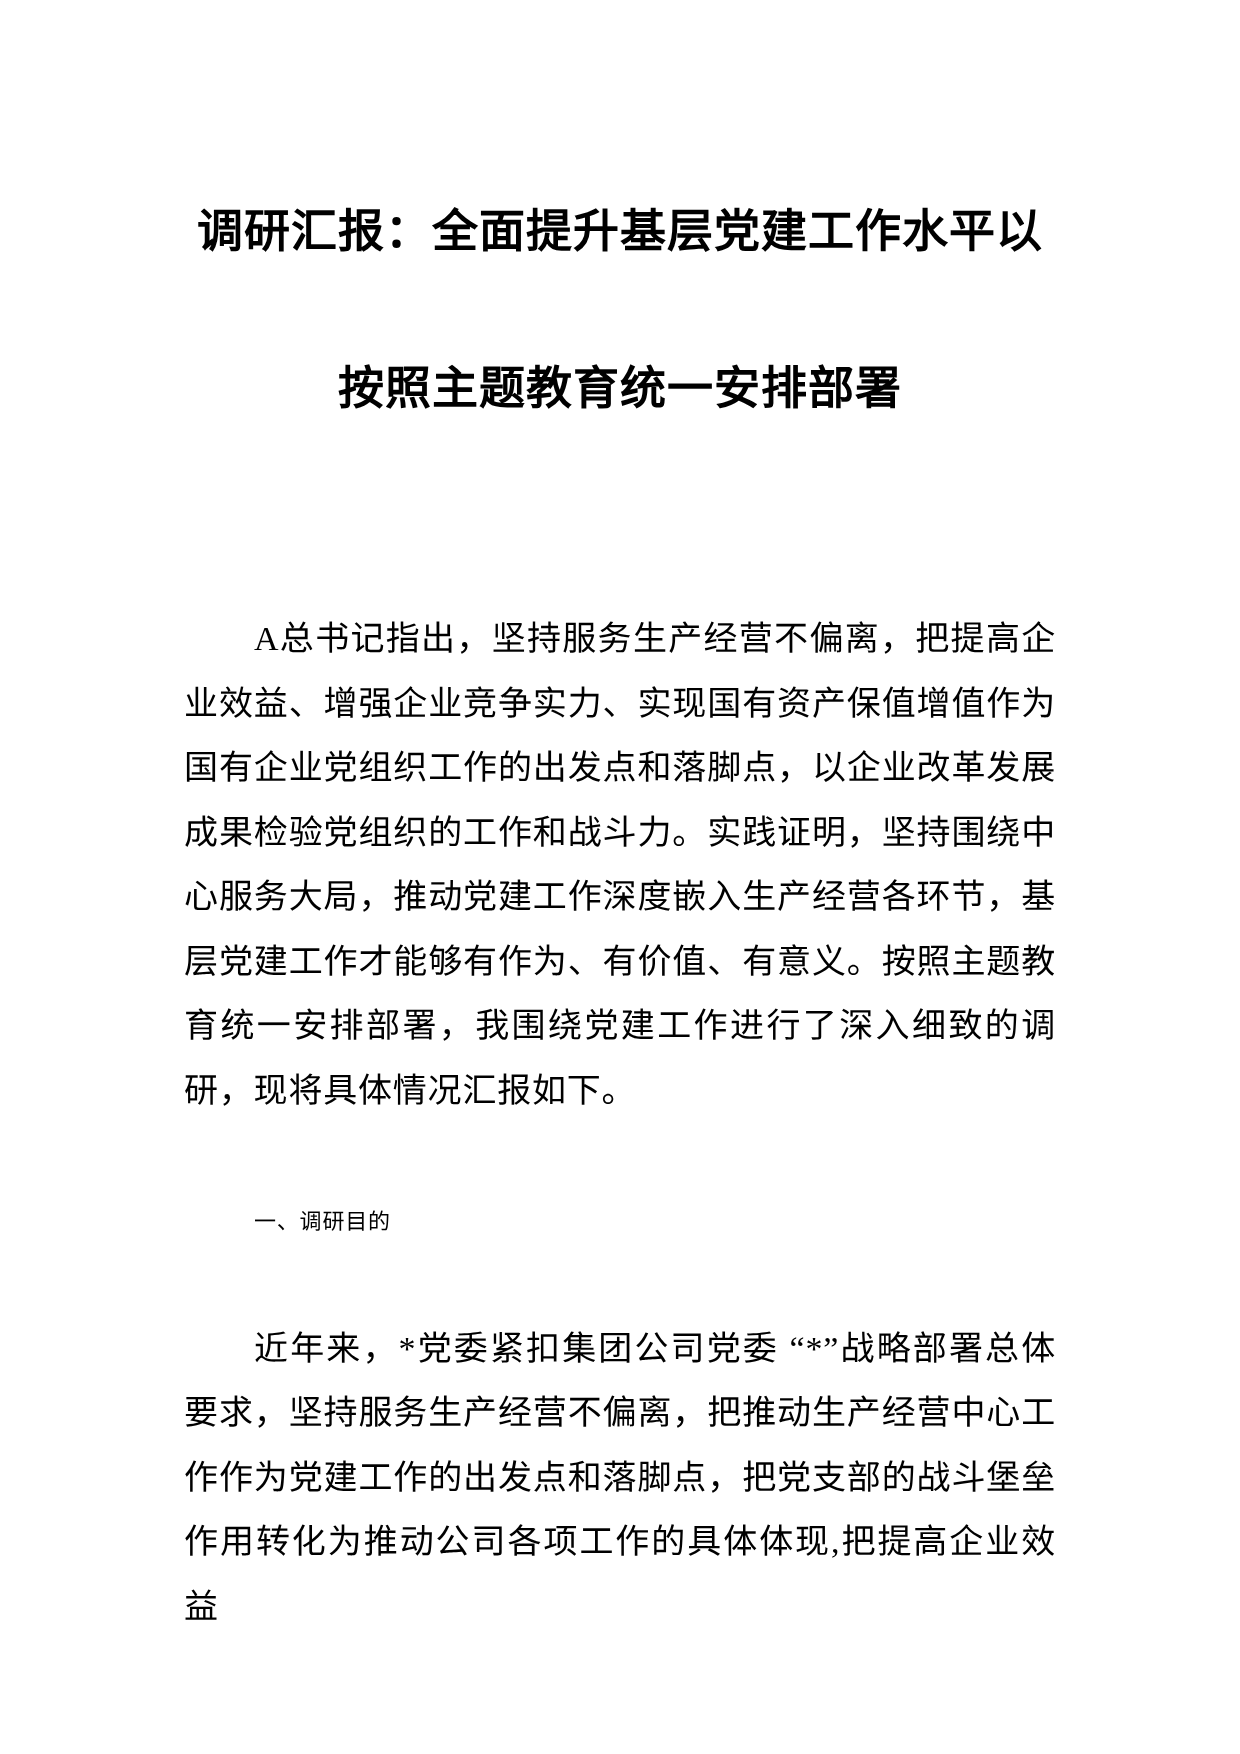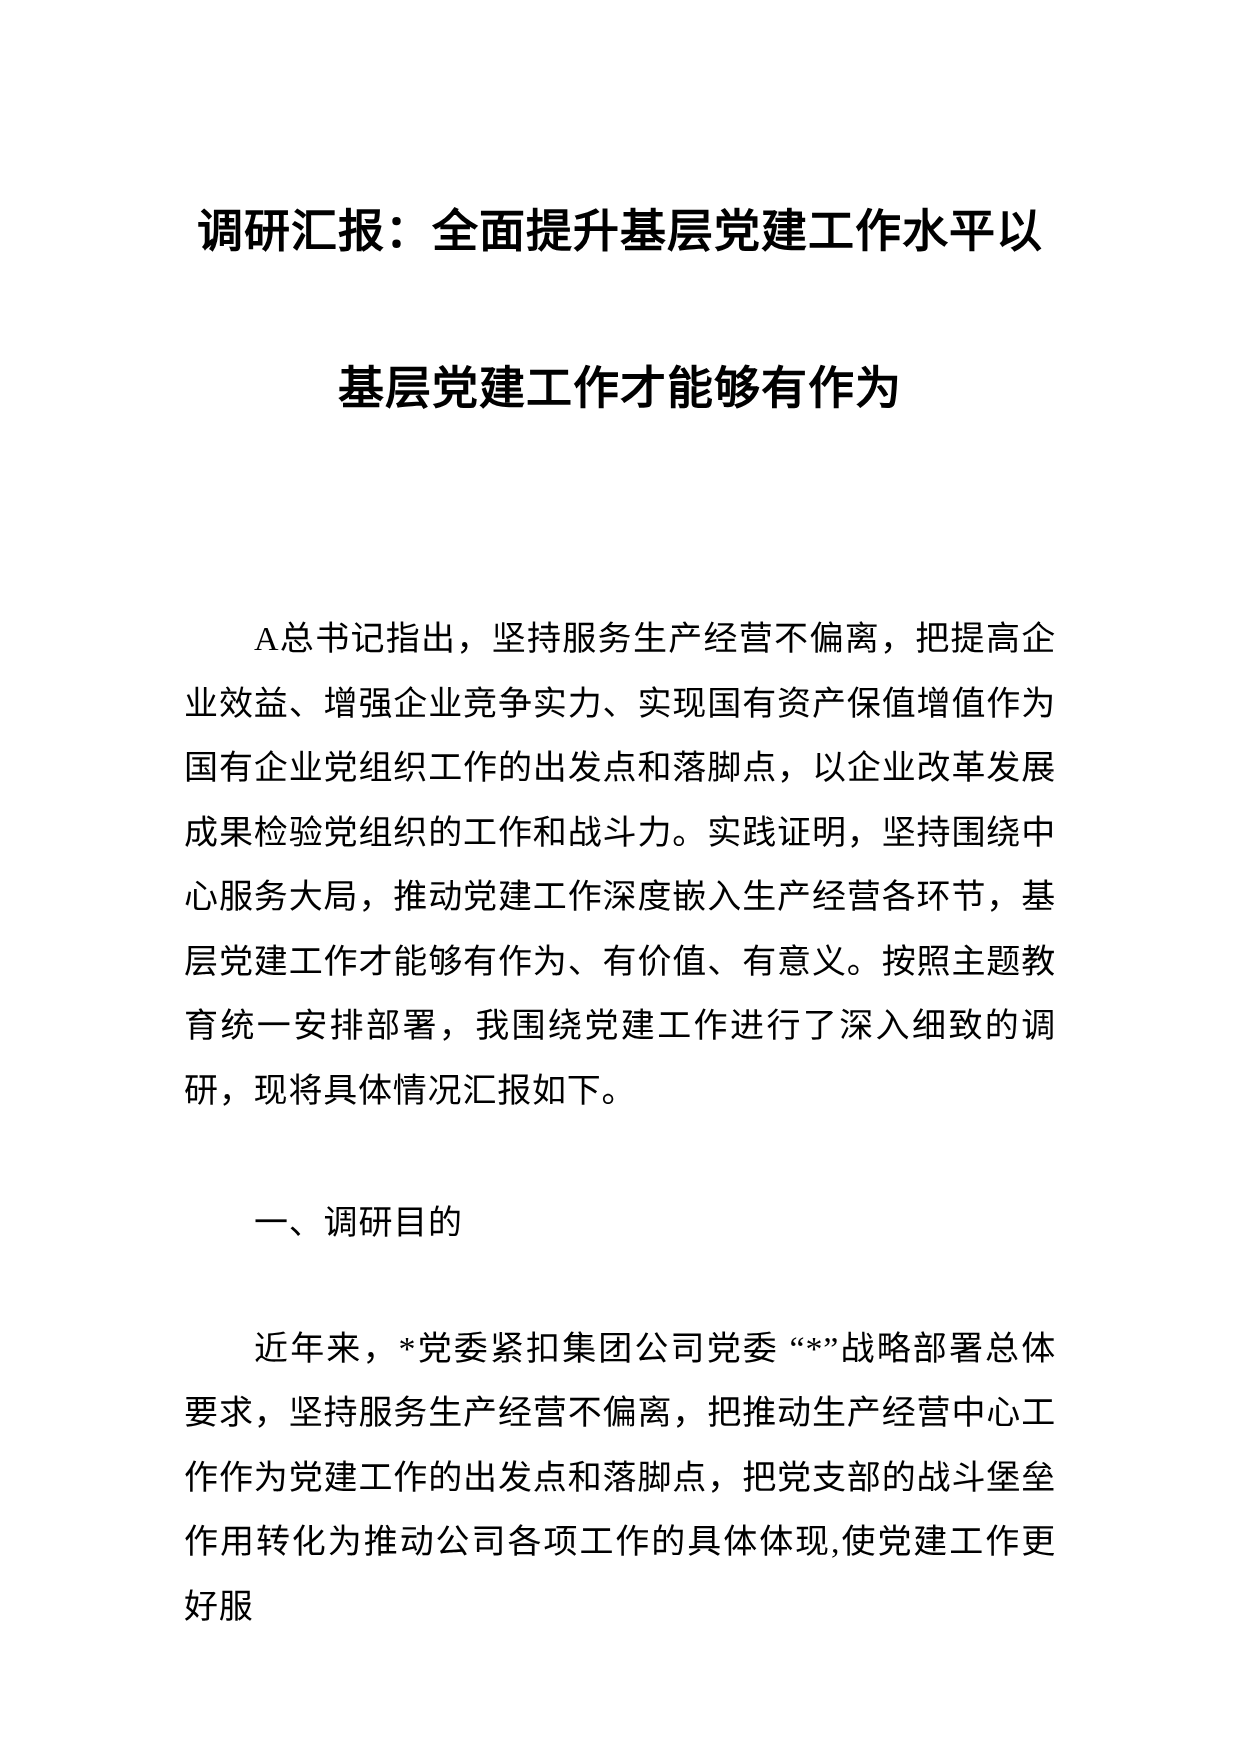--- a/index.html
+++ b/index.html
@@ -40,39 +40,39 @@
     text-indent: 70px;
     font-weight: 400;
     font-family: Liberation Serif, serif;
   }
   .para-intro {
     margin-top: 140px;
   }
   .section-heading {
     margin: 67px 0 0 184px;
     width: 872px;
-    font-size: 34px;
+    font-size: 22px;
     font-weight: 400;
     line-height: 64.5px;
     letter-spacing: 0.8px;
     text-indent: 70px;
   }
   .para-section {
     margin-top: 62px;
   }
 </style>
 </head>
 <body>
 
 <div class="page">
 
   <h1 class="doc-title">
     <span class="title-line">调研汇报：全面提升基层党建工作水平以</span>
-    <span class="title-line">基层党建工作才能够有作为</span>
+    <span class="title-line">按照主题教育统一安排部署</span>
   </h1>
 
   <p class="body-para para-intro">A总书记指出，坚持服务生产经营不偏离，把提高企业效益、增强企业竞争实力、实现国有资产保值增值作为国有企业党组织工作的出发点和落脚点，以企业改革发展成果检验党组织的工作和战斗力。实践证明，坚持围绕中心服务大局，推动党建工作深度嵌入生产经营各环节，基层党建工作才能够有作为、有价值、有意义。按照主题教育统一安排部署，我围绕党建工作进行了深入细致的调研，现将具体情况汇报如下。</p>
 
   <h2 class="section-heading">一、调研目的</h2>
 
-  <p class="body-para para-section">近年来，*党委紧扣集团公司党委 “*”战略部署总体要求，坚持服务生产经营不偏离，把推动生产经营中心工作作为党建工作的出发点和落脚点，把党支部的战斗堡垒作用转化为推动公司各项工作的具体体现,使党建工作更好服</p>
+  <p class="body-para para-section">近年来，*党委紧扣集团公司党委 “*”战略部署总体要求，坚持服务生产经营不偏离，把推动生产经营中心工作作为党建工作的出发点和落脚点，把党支部的战斗堡垒作用转化为推动公司各项工作的具体体现,把提高企业效益</p>
 
 </div>
 
 </body></html>

